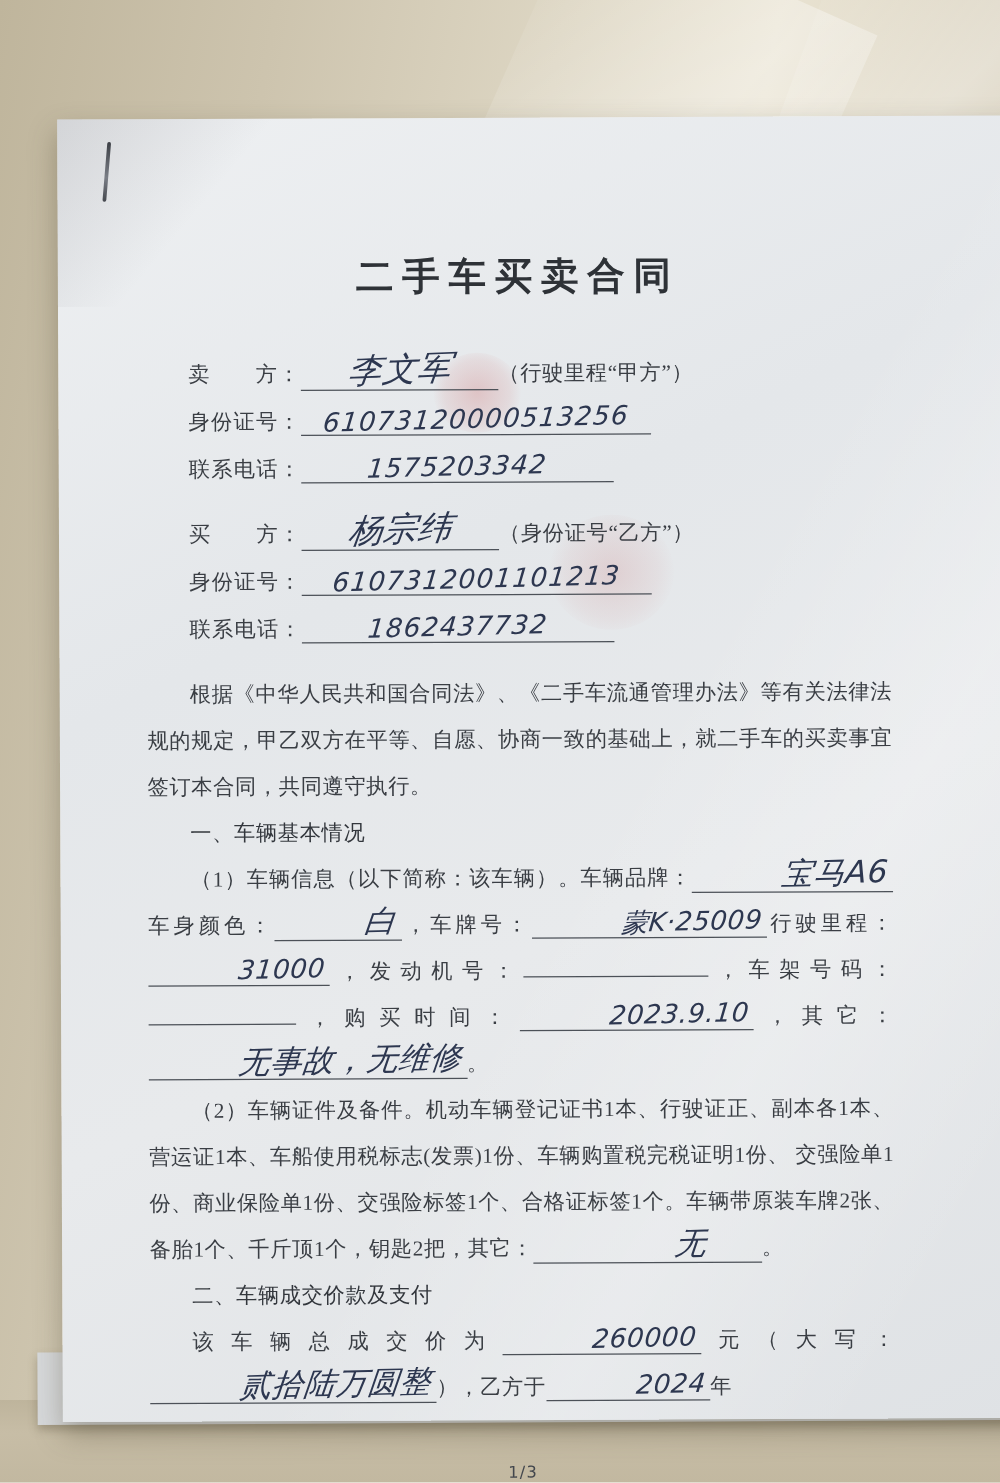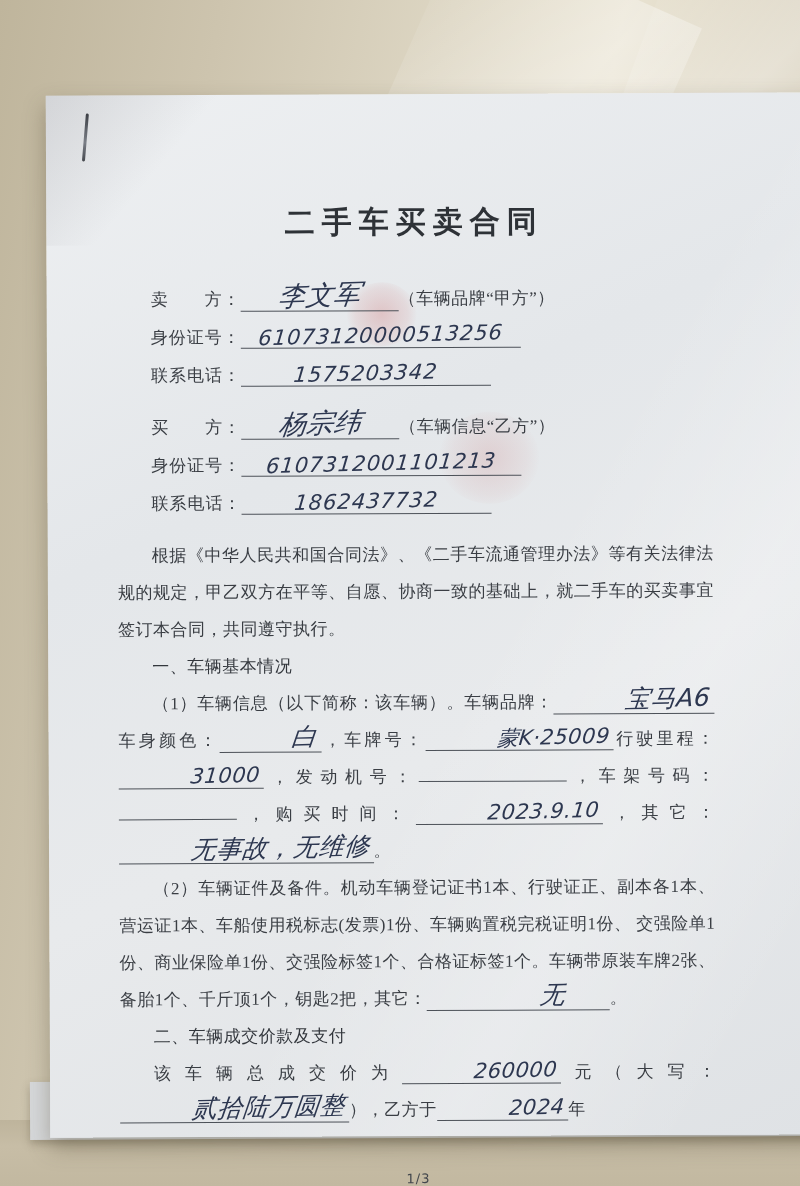--- a/index.html
+++ b/index.html
@@ -99,33 +99,33 @@
   <div class="paper-sheen"></div>
   <div class="staple"></div>
   <div class="fingerprint fp-seller"></div>
   <div class="fingerprint fp-buyer"></div>
 
   <div class="content">
 
     <h1 class="doc-title">二手车买卖合同</h1>
 
     <p class="party-row">
-      <span class="party-label">卖　　方：</span><span class="fill" style="min-width:150px;"><span class="hw hw-name">李文军</span></span><span>（车辆品牌“甲方”）</span>
+      <span class="party-label">卖　　方：</span><span class="fill" style="min-width:150px;"><span class="hw hw-name">李文军</span></span><span>（行驶里程“甲方”）</span>
     </p>
     <p class="party-row">
       <span class="party-label">身份证号：</span><span class="fill" style="min-width:272px;"><span class="hw hw-num">61073120000513256</span></span>
     </p>
     <p class="party-row">
       <span class="party-label">联系电话：</span><span class="fill" style="min-width:242px;"><span class="hw hw-num">1575203342</span></span>
     </p>
 
     <div class="gap-s"></div>
 
     <p class="party-row">
-      <span class="party-label">买　　方：</span><span class="fill" style="min-width:150px;"><span class="hw hw-name">杨宗纬</span></span><span>（车辆信息“乙方”）</span>
+      <span class="party-label">买　　方：</span><span class="fill" style="min-width:150px;"><span class="hw hw-name">杨宗纬</span></span><span>（身份证号“乙方”）</span>
     </p>
     <p class="party-row">
       <span class="party-label">身份证号：</span><span class="fill" style="min-width:272px;"><span class="hw hw-num">6107312001101213</span></span>
     </p>
     <p class="party-row">
       <span class="party-label">联系电话：</span><span class="fill" style="min-width:242px;"><span class="hw hw-num">1862437732</span></span>
     </p>
 
     <div class="gap-s"></div>
 

